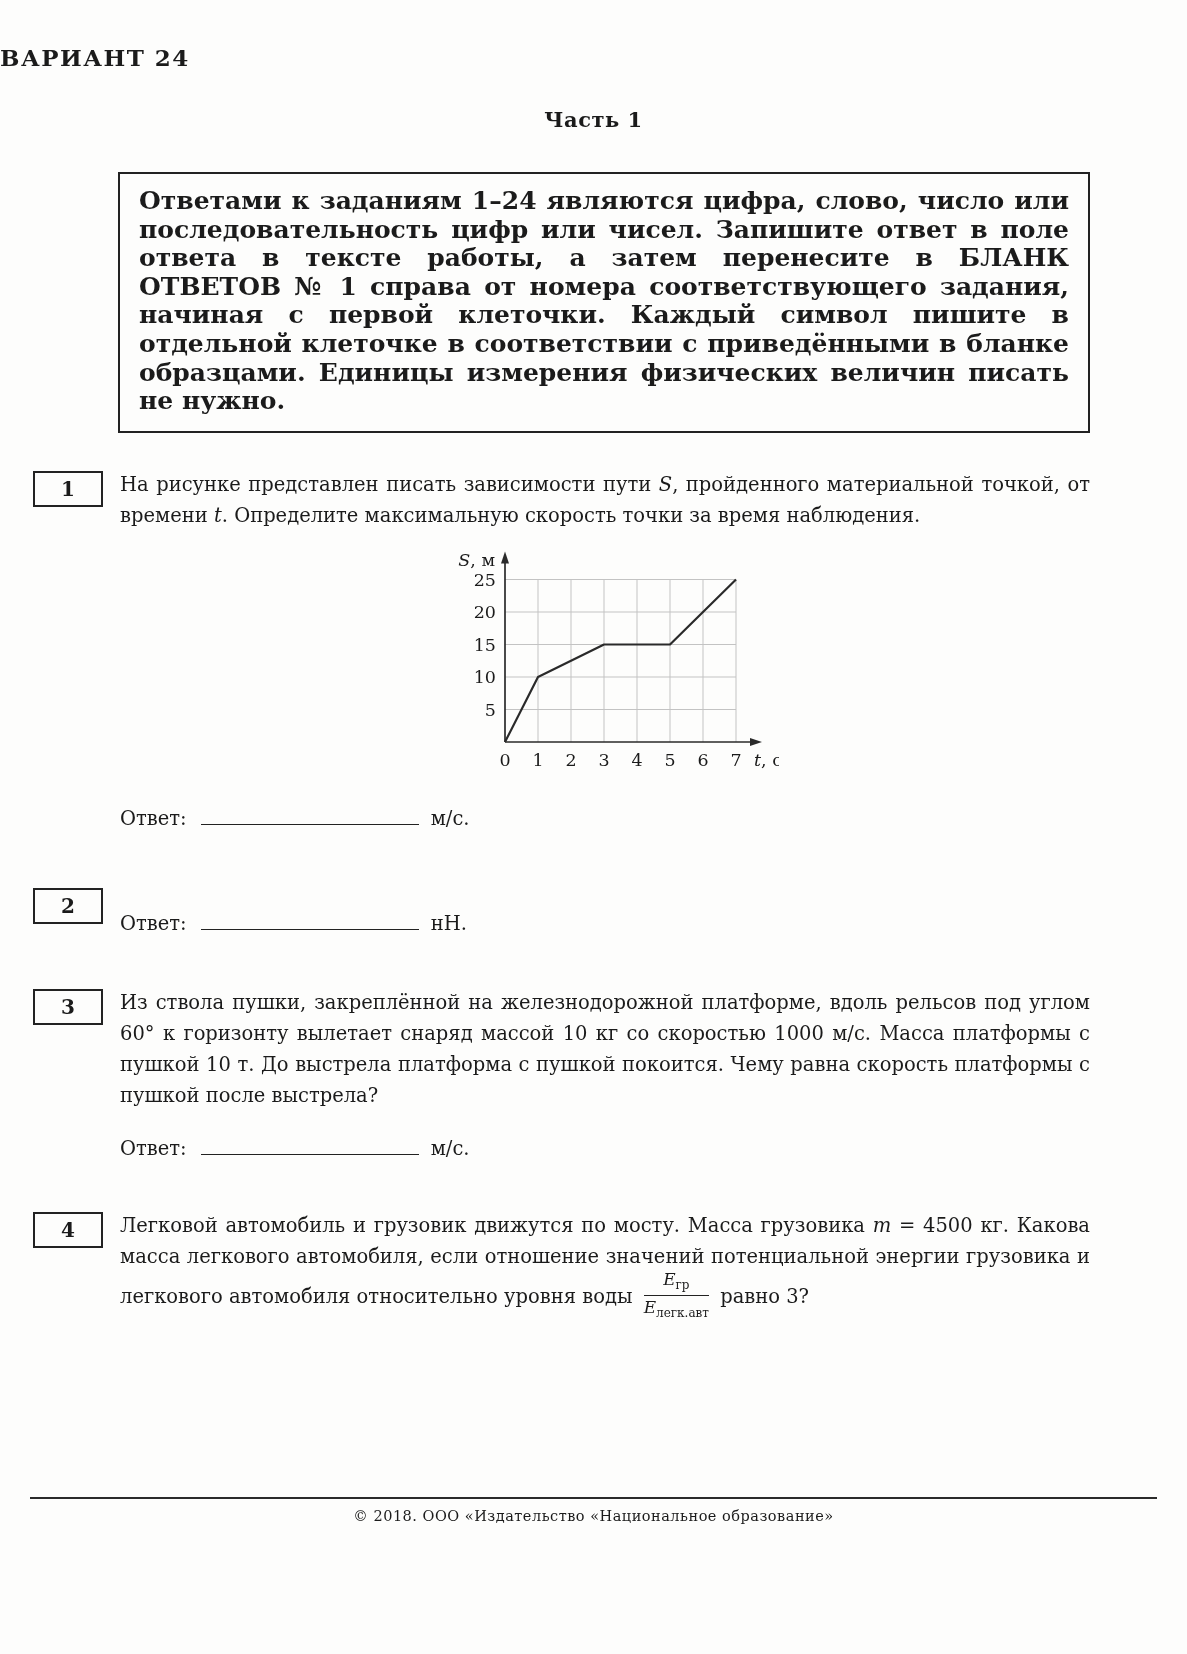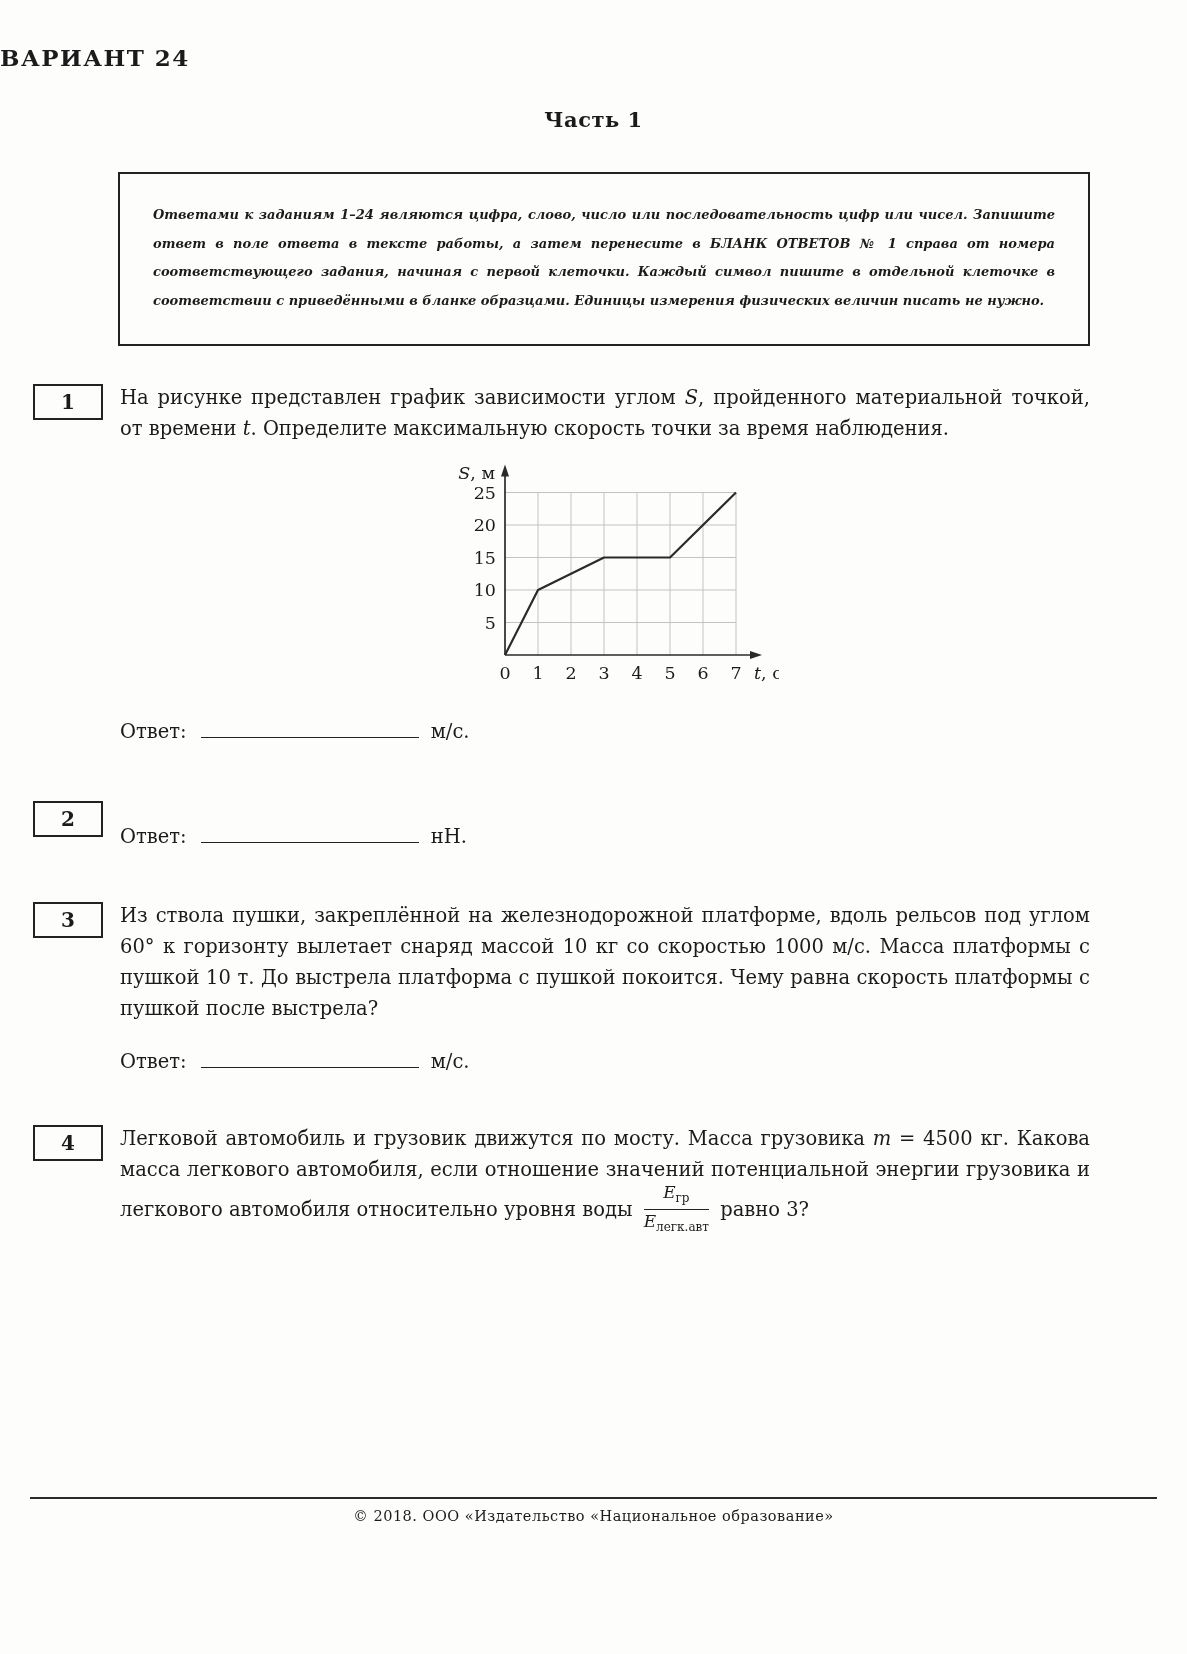--- a/index.html
+++ b/index.html
@@ -14,22 +14,22 @@
   }
   .part{
     margin-top:36px;text-align:center;font-weight:bold;
     font-size:21px;letter-spacing:.5px;
   }
   .instr{
     box-sizing:border-box;width:972px;margin:40px auto 0 118px;
     border:2px solid #222;padding:13px 19px 15px 19px;
   }
   .instr p{
-    margin:14px;font-style:italic;font-weight:bold;
-    font-size:13px;line-height:28.6px;text-align:justify;
+    margin:0;font-weight:bold;
+    font-size:25px;line-height:28.6px;text-align:justify;
   }
   .q{display:flex;align-items:flex-start;}
   .q1{margin-top:36px;}
   .q2{margin-top:56px;}
   .q3{margin-top:52px;}
   .q4{margin-top:50px;}
   .qnum{
     box-sizing:border-box;flex:0 0 70px;height:36px;margin-left:33px;
     border:2px solid #222;display:flex;align-items:center;justify-content:center;
     font-weight:bold;font-size:20px;margin-top:2px;
@@ -72,21 +72,21 @@
 <div class="title">ВАРИАНТ 24</div>
 <div class="part">Часть 1</div>
 
 <div class="instr">
   <p>Ответами к заданиям 1–24 являются цифра, слово, число или последовательность цифр или чисел. Запишите ответ в поле ответа в тексте работы, а затем перенесите в БЛАНК ОТВЕТОВ № 1 справа от номера соответствующего задания, начиная с первой клеточки. Каждый символ пишите в отдельной клеточке в соответствии с приведёнными в бланке образцами. Единицы измерения физических величин писать не нужно.</p>
 </div>
 
 <div class="q q1">
   <div class="qnum">1</div>
   <div class="qbody">
-    <p class="qtext"><span>На рисунке представлен график зависимости углом </span><em>S</em><span>, пройденного материальной точкой, от времени </span><em>t</em><span>. Определите максимальную скорость точки за время наблюдения.</span></p>
+    <p class="qtext"><span>На рисунке представлен писать зависимости пути </span><em>S</em><span>, пройденного материальной точкой, от времени </span><em>t</em><span>. Определите максимальную скорость точки за время наблюдения.</span></p>
     <div class="graph-wrap">
       <svg id="q1-graph" width="348" height="242" viewBox="0 0 348 242">
           <line x1="107" y1="207" x2="107" y2="44.5" class="grid"></line>
           <line x1="140" y1="207" x2="140" y2="44.5" class="grid"></line>
           <line x1="173" y1="207" x2="173" y2="44.5" class="grid"></line>
           <line x1="206" y1="207" x2="206" y2="44.5" class="grid"></line>
           <line x1="239" y1="207" x2="239" y2="44.5" class="grid"></line>
           <line x1="272" y1="207" x2="272" y2="44.5" class="grid"></line>
           <line x1="305" y1="207" x2="305" y2="44.5" class="grid"></line>
           <line x1="74" y1="174.5" x2="305" y2="174.5" class="grid"></line>

